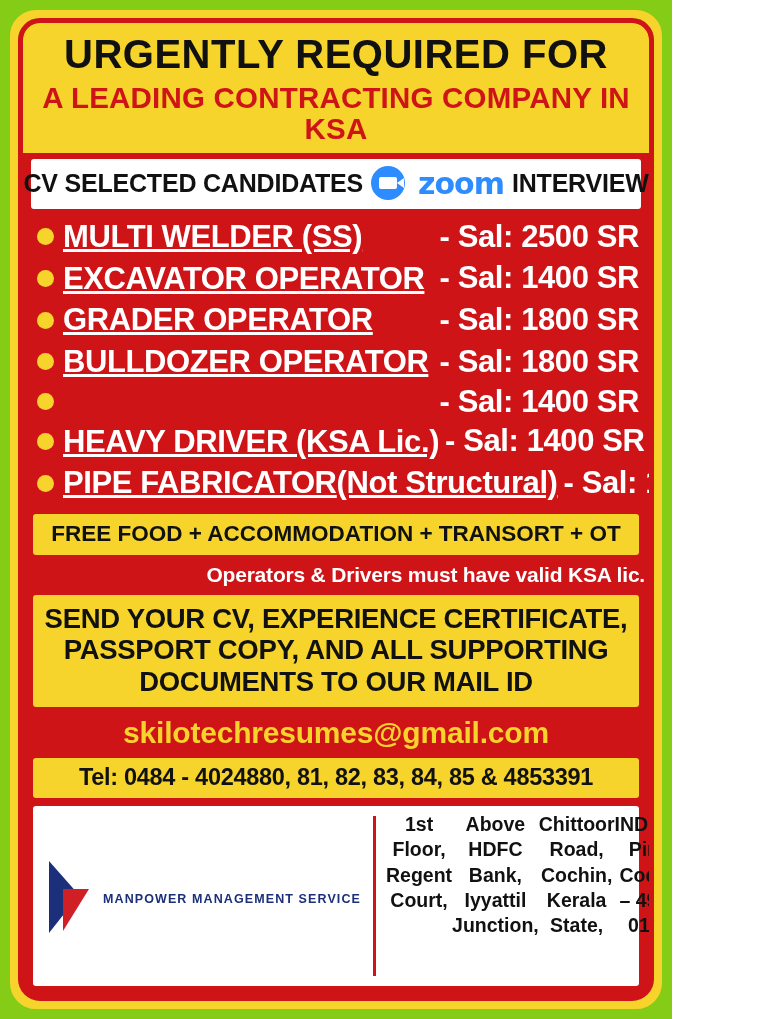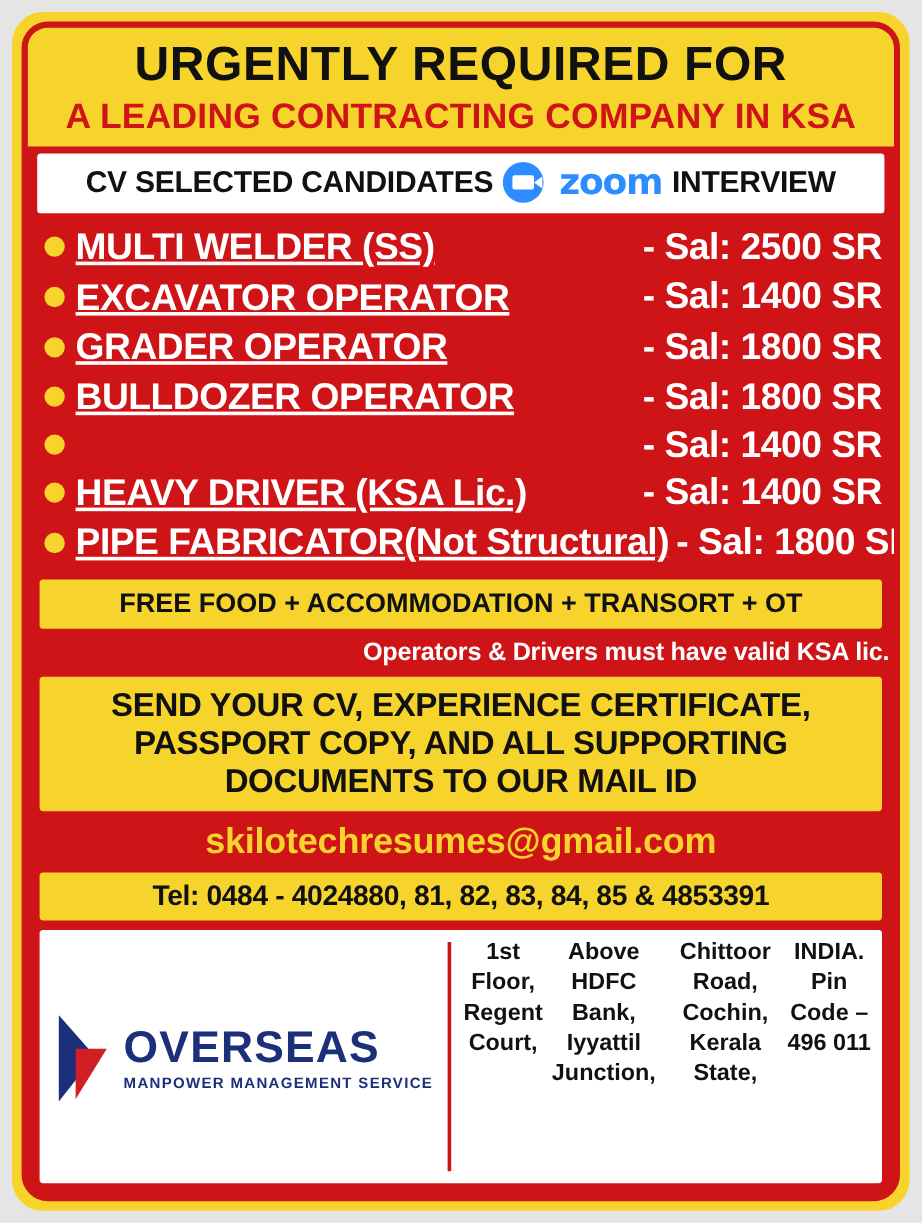--- a/index.html
+++ b/index.html
@@ -8,23 +8,23 @@
     background: #ffffff;
   }
   body {
     width: 768px;
     height: 1019px;
     font-family: "Liberation Sans", sans-serif;
     overflow: hidden;
   }
   .poster {
     position: relative;
-    width: 768px;
+    width: 672px;
     height: 1019px;
-    background: #e5e5e5;
+    background: #84cc16;
     box-sizing: border-box;
     padding: 10px;
   }
   .frame-outer {
     width: 100%;
     height: 100%;
     box-sizing: border-box;
     border: 4px solid #f6d42b;
     border-radius: 26px;
     background: #f6d42b;
@@ -380,21 +380,20 @@
 
       <div class="telbar">Tel: 0484 - 4024880, 81, 82, 83, 84, 85  &amp;  4853391</div>
 
       <div class="footer">
         <div class="brand">
           <div class="brand-mark">
             <span class="k"></span>
             <span class="k2"></span>
           </div>
           <div class="brand-text">
-            <div class="l2">OVERSEAS</div>
             <div class="l3">MANPOWER MANAGEMENT SERVICE</div>
           </div>
         </div>
         <div class="divider"></div>
         <div class="addr">
           <div class="line">1st Floor, Regent Court,</div>
           <div class="line">Above HDFC Bank, Iyyattil Junction,</div>
           <div class="line">Chittoor Road, Cochin, Kerala State,</div>
           <div class="line">INDIA. Pin Code – 496 011</div>
         </div>

